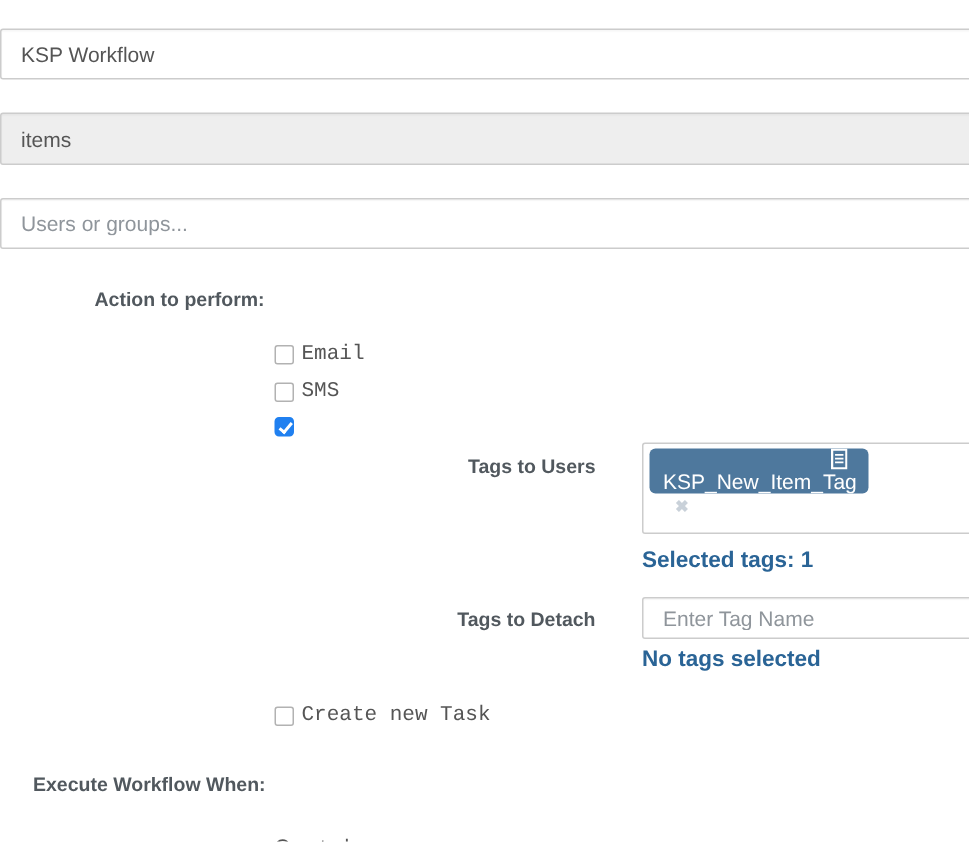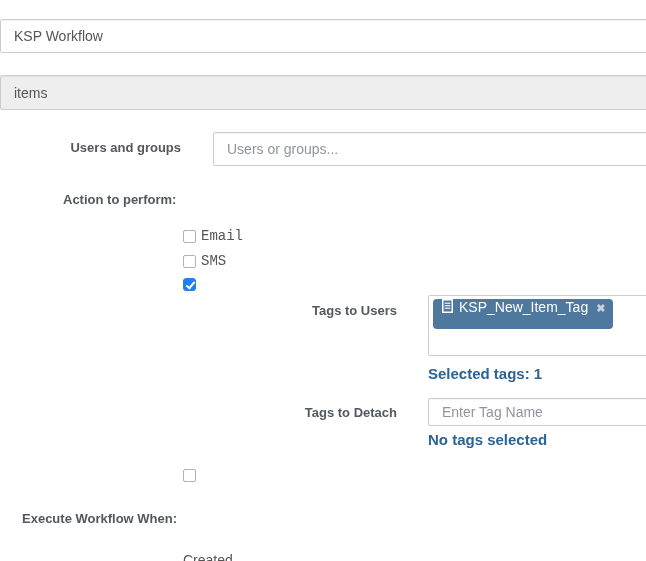--- a/index.html
+++ b/index.html
@@ -53,23 +53,23 @@
   }
   .check-label { font-size: 14px; color: #555; line-height: 17px; font-family: Liberation Mono, monospace; }
 
   
   .row-tags-attach { margin-top: 4px; }
   .tag-box {
     flex: 1 1 auto; height: 61px; background: #fff;
     border: 1px solid #cccccc; border-radius: 2px; padding: 3px 4px;
   }
   .tag-chip {
-    display: inline-flex; align-items: flex-start; height: 30px;
+    display: inline-flex; align-items: flex-end; height: 30px;
     background: #4e789d; border-radius: 4px; padding: 0 8px 0 9px;
-    color: #ffffff; font-size: 14px; cursor: default;
+    color: #ffffff; font-size: 14px; cursor: default; flex-direction: column;
   }
   .tag-icon { display: inline-flex; margin-right: 6px; }
   .tag-x {
     color: #c9d1d9; font-size: 11px; font-weight: bold; line-height: 11px;
     align-self: flex-start; margin: 4px 0 0 8px; cursor: pointer;
   }
 
   .status-row { padding-left: 428px; }
   .status-text { font-size: 15px; font-weight: bold; color: #2a6496; line-height: 14px; }
   .row-selected-tags { margin-top: 11px; }
@@ -91,21 +91,20 @@
 
   <div class="frow row-name">
     <input class="finput" type="text" value="KSP Workflow" style="">
   </div>
 
   <div class="frow row-type">
     <input class="finput disabled" type="text" disabled="" value="items" style="">
   </div>
 
   <div class="frow row-users">
-    <label class="flabel">Users and groups</label>
     <input class="finput" type="text" placeholder="Users or groups..." style="">
   </div>
 
   <div class="section-label action-label">Action to perform:</div>
 
   <div class="frow check-row first">
     <span class="checkbox"></span>
     <span class="check-label">Email</span>
   </div>
 
@@ -144,20 +143,21 @@
     <label class="flabel wide">Tags to Detach</label>
     <input class="finput" type="text" placeholder="Enter Tag Name" style="">
   </div>
 
   <div class="frow status-row row-no-tags">
     <span class="status-text">No tags selected</span>
   </div>
 
   <div class="frow check-row row-create-task">
     <span class="checkbox"></span>
+    <span class="check-label">Create new Task</span>
   </div>
 
   <div class="section-label execute-label">Execute Workflow When:</div>
 
   <div class="frow radio-row">
 
     <span class="radio-label">Created</span>
   </div>
 
 </div>

